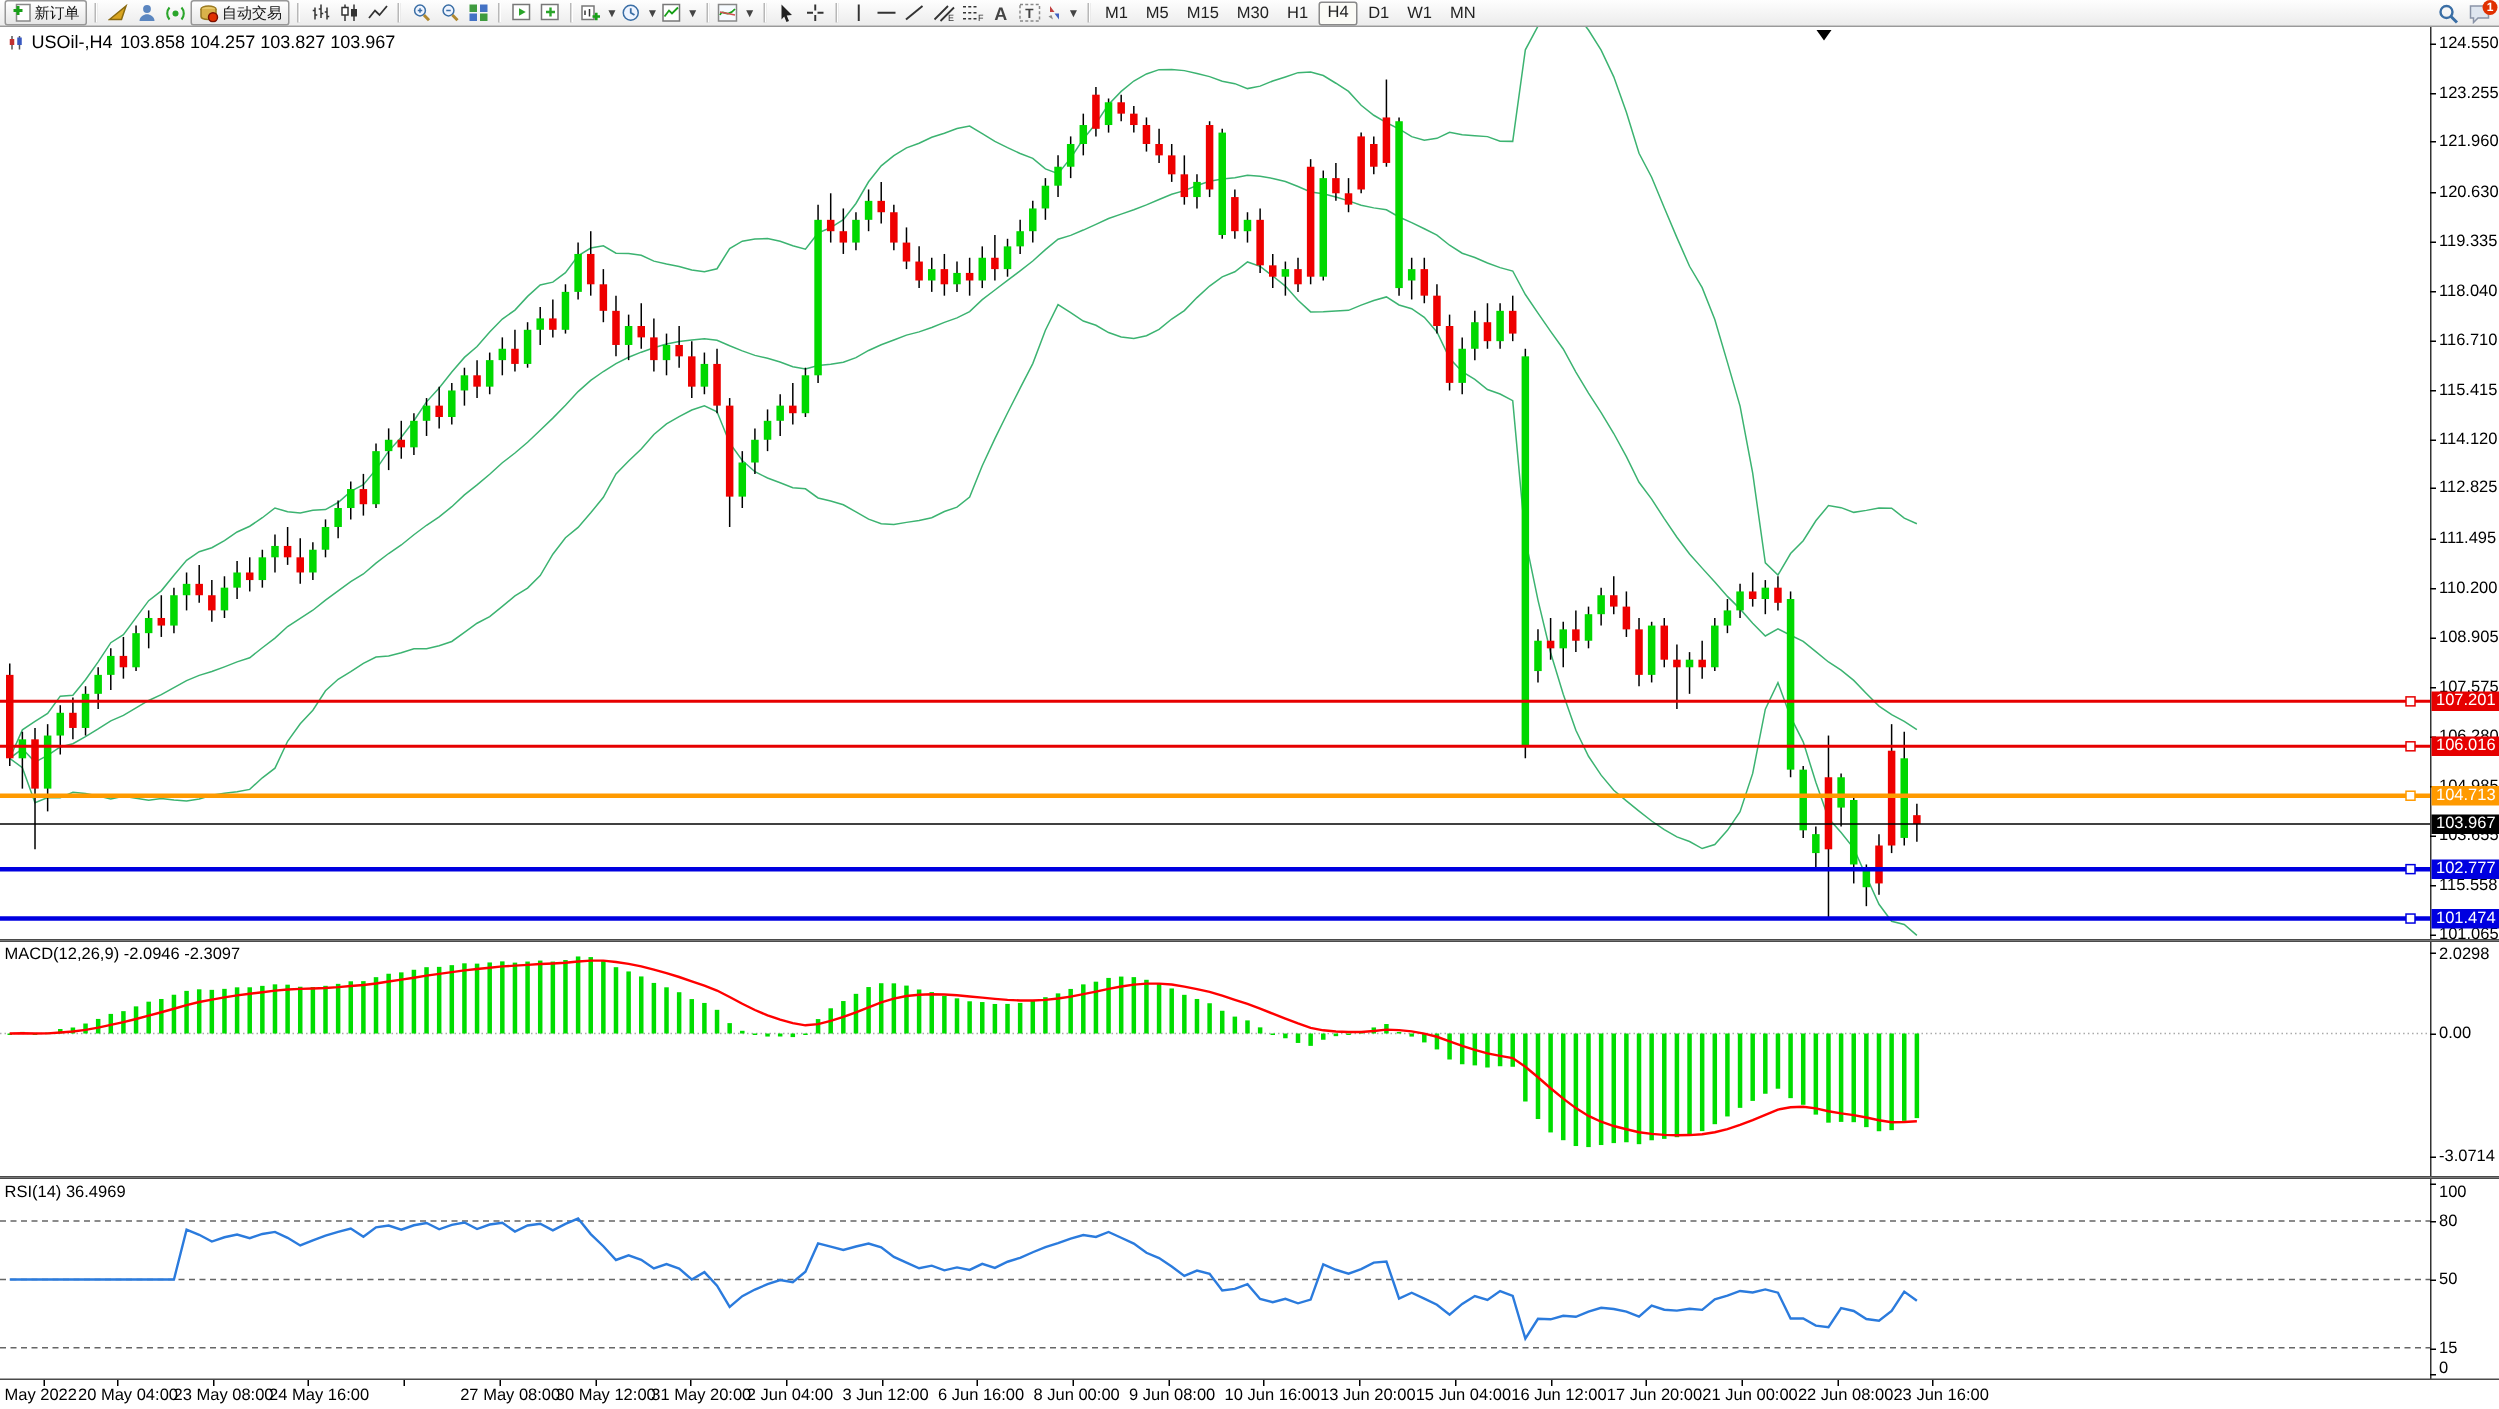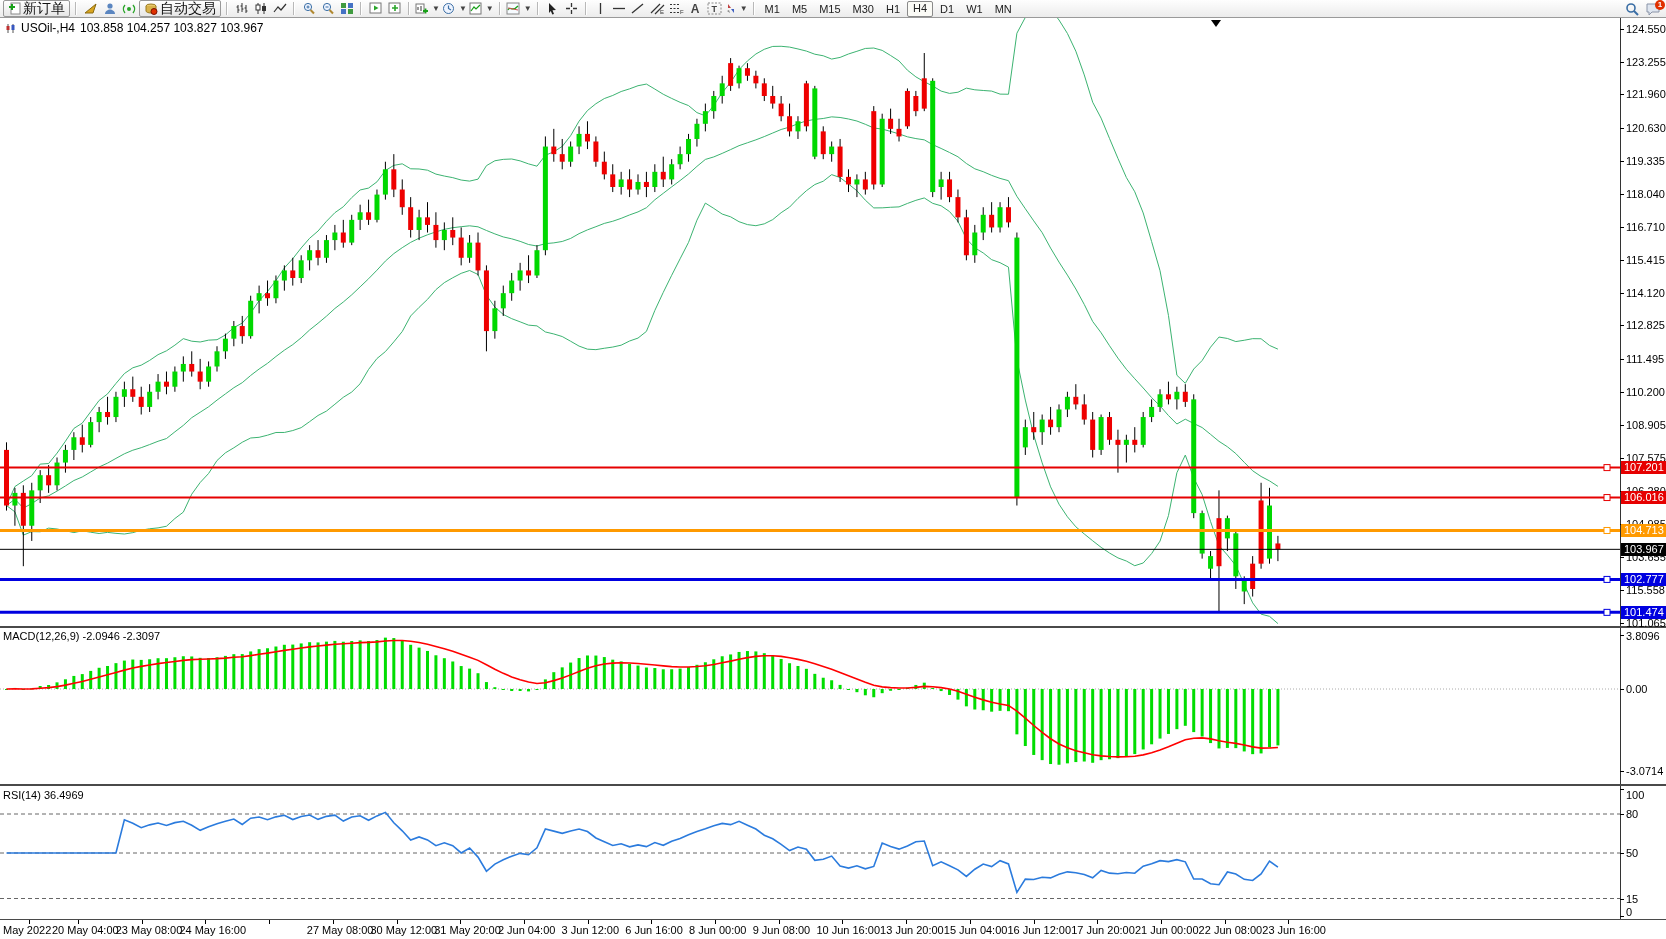--- a/index.html
+++ b/index.html
@@ -7,21 +7,21 @@
   #app{position:relative;width:1666px;height:939px;background:#fff}
 
   
   #toolbar{position:absolute;left:0;top:0;width:1666px;height:18px;box-sizing:border-box;
     background:linear-gradient(#fefefe,#ececec);border-bottom:1px solid #9a9a9a;
     display:flex;align-items:center;padding:0 3px;gap:2px;z-index:10}
   .sep{width:1px;height:13px;background:#b8b8b8;border-right:1px solid #fff;margin:0 3px;flex:none}
   .tbtn{height:16px;min-width:17px;flex:none;display:flex;align-items:center;justify-content:center;
     font-size:10px;color:#333;gap:2px}
   .tbtn.labeled{border:1px solid #989898;border-radius:2px;background:linear-gradient(#fff,#e6e6e6);
-    padding:0 4px;font-size:14px;color:#111;height:15px}
+    padding:0 4px;font-size:10px;color:#111;height:15px}
   .dd{font-size:8px;color:#444;margin-left:1px}
   .tf{flex:none;padding:0 5px;height:14px;line-height:14px;font-size:11px;color:#222;cursor:default}
   .tf.active{border:1px solid #8a8a8a;background:#fbfbf6;border-radius:2px;line-height:12px}
   #tb-spacer{flex:1}
   #chat-wrap{position:relative;width:20px;height:16px;flex:none}
   #chat-badge{position:absolute;right:-2px;top:-1px;width:10px;height:10px;border-radius:50%;
     background:#e03000;color:#fff;font-size:8px;line-height:10px;text-align:center;font-weight:bold}
 
   
   #chart-svg{position:absolute;left:0;top:0;z-index:1}
@@ -800,21 +800,21 @@
       <div class="ptick" style="top: 583.963px;">115.558</div>
       <div class="tdash" style="top: 622.701px;"></div>
       <div class="ptick" style="top: 616.701px;">101.065</div>
       <div class="badge" style="top: 461.083px; background: rgb(230, 0, 0);">107.201</div>
       <div class="badge" style="top: 491.04px; background: rgb(230, 0, 0);">106.016</div>
       <div class="badge" style="top: 523.979px; background: rgb(255, 154, 0);">104.713</div>
       <div class="badge" style="top: 542.838px; background: rgb(0, 0, 0);">103.967</div>
       <div class="badge" style="top: 572.921px; background: rgb(0, 0, 224);">102.777</div>
       <div class="badge" style="top: 605.861px; background: rgb(0, 0, 224);">101.474</div>
       <div class="tdash" style="top: 635.007px;"></div>
-      <div class="ptick" style="top: 630px;">3.8096</div>
+      <div class="ptick" style="top: 630px;">2.0298</div>
       <div class="tdash" style="top: 689px;"></div>
       <div class="ptick" style="top: 683px;">0.00</div>
       <div class="tdash" style="top: 770.699px;"></div>
       <div class="ptick" style="top: 764.699px;">-3.0714</div>
       <div class="tdash" style="top: 789px;"></div>
       <div class="ptick" style="top: 789px;">100</div>
       <div class="tdash" style="top: 814px;"></div>
       <div class="ptick" style="top: 808px; text-align: right;">80</div>
       <div class="tdash" style="top: 853px;"></div>
       <div class="ptick" style="top: 847px;">50</div>

